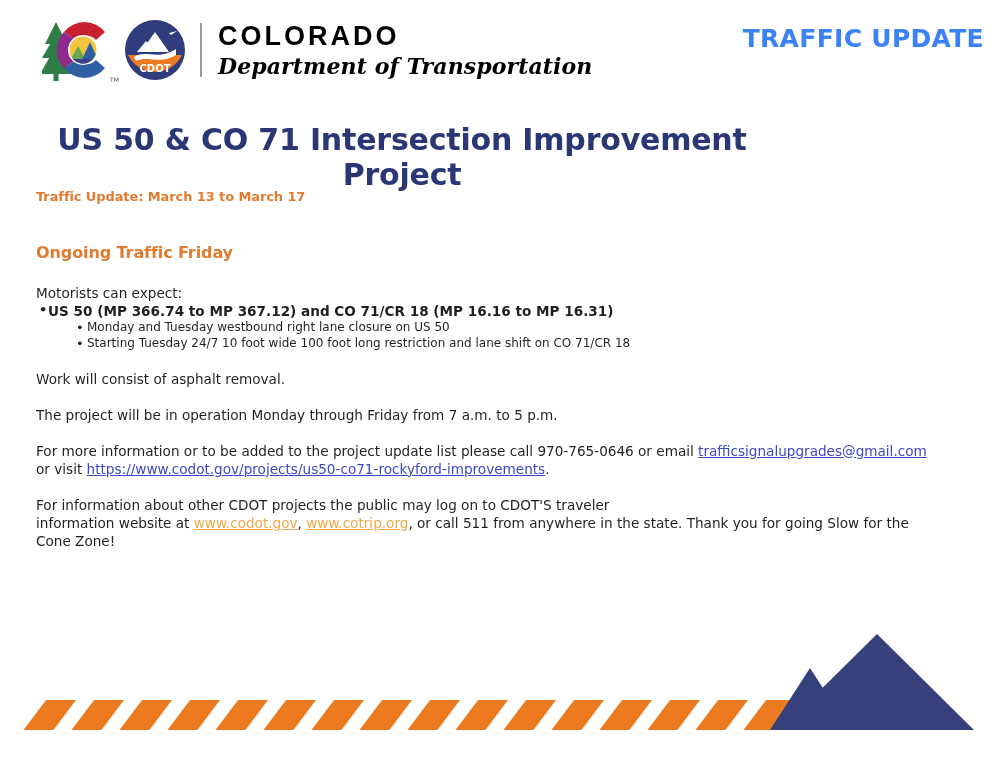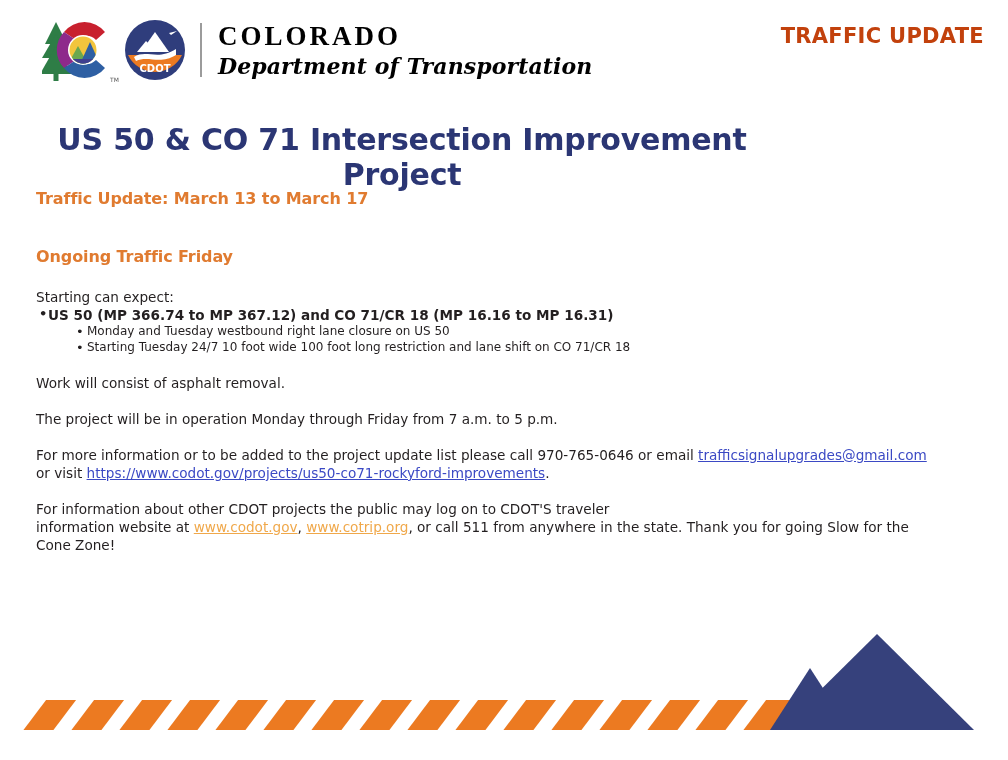--- a/index.html
+++ b/index.html
@@ -52,43 +52,43 @@
     margin: 0 16px 0 14px;
     flex: none;
   }
   .logo-words {
     display: flex;
     flex-direction: column;
     justify-content: center;
     line-height: 1;
   }
   .logo-words .l1 {
-    font-family: Liberation Serif, serif;
+    font-family: Liberation Sans, sans-serif;
     font-size: 27px;
     font-weight: bold;
     letter-spacing: 3.0px;
     color: #000000;
   }
   .logo-words .l2 {
     font-family: "DejaVu Serif", "Liberation Serif", serif;
     font-size: 22px;
     font-weight: bold;
     letter-spacing: 0.1px;
     color: #000000;
     margin-top: 5px;
     font-style: italic;
   }
   .traffic-update-tag {
     position: absolute;
     right: 24px;
     top: 24px;
-    font-size: 21px;
+    font-size: 25px;
     font-weight: bold;
     letter-spacing: 0.3px;
-    color: #c2410c;
+    color: #3b82f6;
     font-family: "DejaVu Sans", "Liberation Sans", sans-serif;
   }
 
   
   .doc-title {
     position: absolute;
     top: 122px;
     left: 0;
     width: 804px;
     text-align: center;
@@ -103,21 +103,21 @@
   .body-area {
     position: absolute;
     top: 188px;
     left: 36px;
     width: 940px;
     font-size: 13.6px;
     line-height: 1.33;
   }
   .sub-head {
     color: #e07b30;
-    font-size: 16px;
+    font-size: 13px;
     font-weight: bold;
     margin: 0 0 0 0;
     letter-spacing: -0.1px;
   }
   .sub-head2 {
     color: #e07b30;
     font-size: 16px;
     font-weight: bold;
     margin: 37px 0 2px 0;
     letter-spacing: -0.1px;
@@ -290,21 +290,21 @@
 
 <div class="body-area">
 
   <div class="sub-head">Traffic Update: March 13 to March 17</div>
 
   <div class="sub-head2">Ongoing Traffic Friday</div>
 
 
   <div class="gap"></div>
 
-  <p class="txt">Starting can expect:</p>
+  <p class="txt">Motorists can expect:</p>
 
   <ul class="bul">
     <li>
       <span>US 50 (MP 366.74 to MP 367.12) and CO 71/CR 18 (MP 16.16 to MP 16.31)</span>
       <ul class="sub">
         <li>Monday and Tuesday westbound right lane closure on US 50</li>
         <li>Starting Tuesday 24/7 10 foot wide 100 foot long restriction and lane shift on CO 71/CR 18</li>
       </ul>
     </li>
   </ul>

